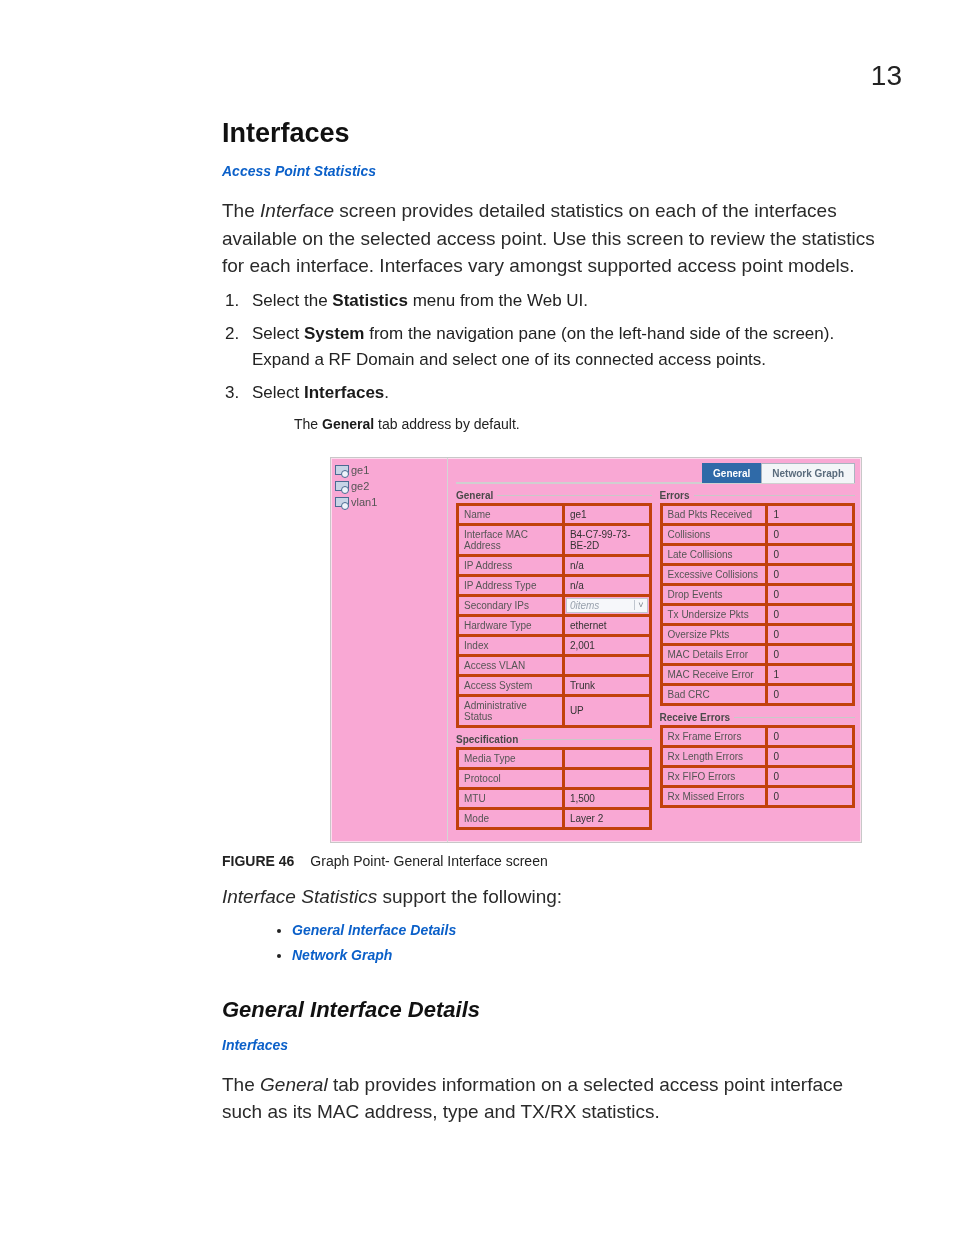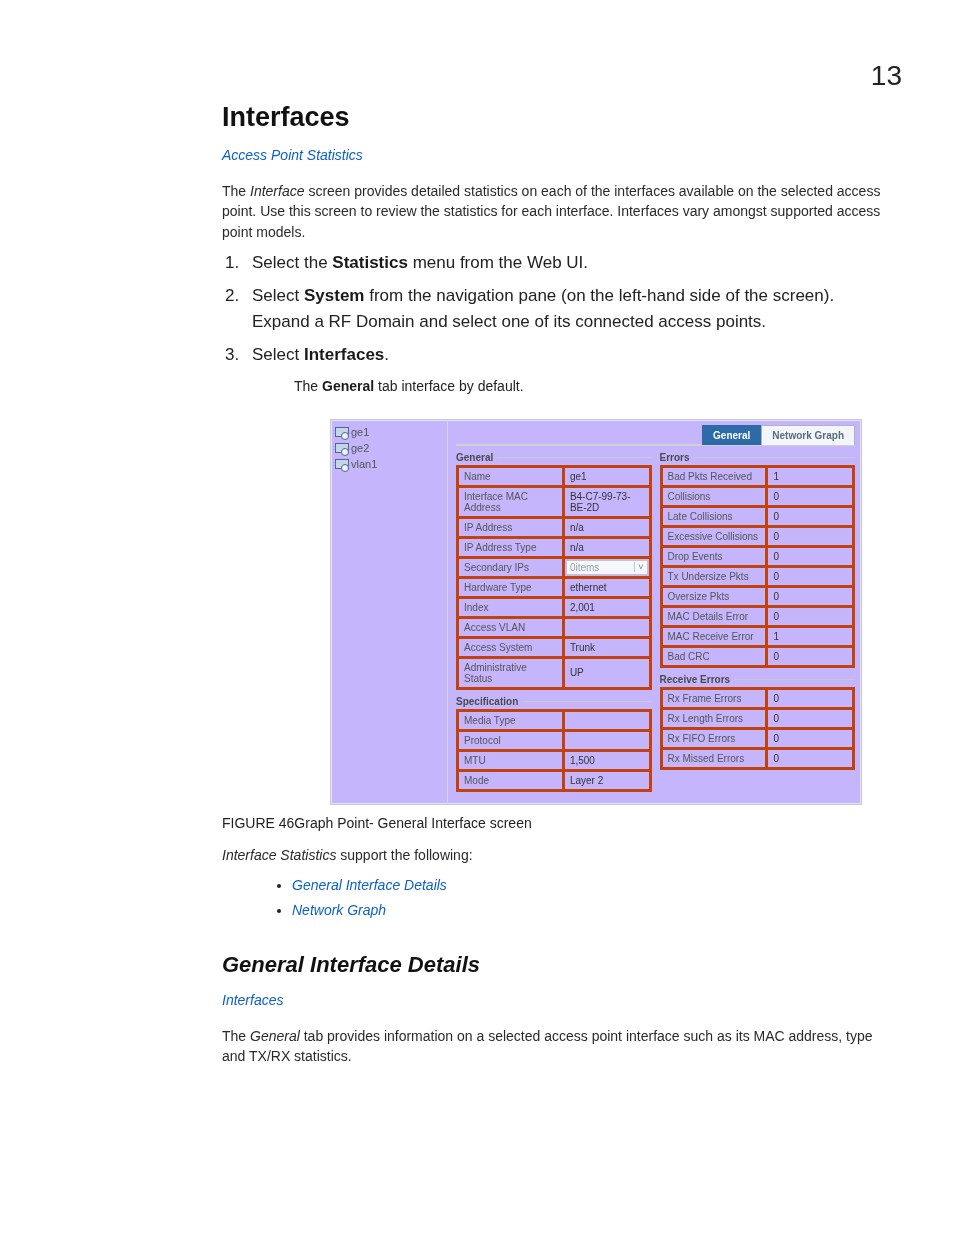--- a/index.html
+++ b/index.html
@@ -4,21 +4,21 @@
 <style>
   body {
     margin: 0;
     padding: 0;
     background: #fff;
     font-family: Arial, Helvetica, sans-serif;
     color: #222;
     width: 954px;
   }
   .page {
-    padding: 42px 70px 40px 70px;
+    padding: 58px 70px 40px 70px;
     position: relative;
   }
   .page-num {
     position: absolute;
     top: 60px;
     right: 52px;
     font-size: 28px;
     font-weight: 400;
     font-family: "Arial Black", Arial, sans-serif;
     letter-spacing: 0;
@@ -45,23 +45,24 @@
     color: #111;
     font-stretch: condensed;
   }
   .link {
     color: #0b60c9;
     font-style: italic;
     font-size: 14px;
     text-decoration: none;
     display: inline-block;
     margin: 4px 0 10px 0;
+    font-weight: bold;
   }
   p {
-    font-size: 14px;
+    font-size: 19px;
     line-height: 1.45;
     margin: 8px 0;
     color: #2a2a2a;
   }
   ol {
     padding-left: 22px;
     margin: 8px 0;
   }
   ol li {
     font-size: 17px;
@@ -76,21 +77,21 @@
   .sub-indent {
     margin-left: 72px;
     font-size: 14px;
     line-height: 1.5;
     margin-top: 8px;
   }
   .fig-container {
     margin: 22px 0 8px 108px;
     width: 530px;
     border: 1px solid #c8c8c8;
-    background: #c4b5fd;
+    background: #f9a8d4;
     font-family: Arial, sans-serif;
     box-shadow: inset 0 0 0 1px rgba(255,255,255,0.6);
   }
   .fig-inner {
     display: flex;
   }
   .fig-nav {
     width: 108px;
     padding: 4px 4px;
     font-size: 11px;
@@ -195,35 +196,37 @@
     display: inline-flex;
     align-items: center;
     justify-content: space-between;
     width: 100%;
     border: 1px solid #c0c6cf;
     background: #f6f7fa;
     color: #98a1ad;
     font-size: 10px;
     padding: 1px 3px;
     box-sizing: border-box;
+    font-style: italic;
   }
   .sel .car {
     border-left: 1px solid #c0c6cf;
     padding-left: 3px;
     color: #7a828c;
     font-size: 9px;
   }
   .fig-caption {
     font-size: 14px;
     margin: 10px 0 14px 0;
   }
   .fig-caption .fnum {
     font-family: "Arial Narrow", Arial, sans-serif;
-    font-weight: 400;
+    font-weight: 700;
     font-stretch: condensed;
+    margin-right: 16px;
   }
   ul.bullets {
     list-style: disc;
     margin: 6px 0 6px 70px;
     padding: 0;
   }
   ul.bullets li {
     font-size: 14px;
     line-height: 1.8;
   }
@@ -253,21 +256,21 @@
       </li>
       <li>
         <span>Select </span><span class="bold-inline">System</span><span> from the navigation pane (on the left-hand side of the screen). Expand a RF Domain and select one of its connected access points.</span>
       </li>
       <li>
         <span>Select </span><span class="bold-inline">Interfaces</span><span>.</span>
       </li>
     </ol>
 
     <div class="sub-indent">
-      <span>The </span><span class="bold-inline">General</span><span> tab interface by default.</span>
+      <span>The </span><span class="bold-inline">General</span><span> tab address by default.</span>
     </div>
 
     
     <div class="fig-container">
       <div class="fig-inner">
         <div class="fig-nav">
           <div class="nav-item">
             <span class="nav-icon"></span>
             <span>ge1</span>
           </div>

